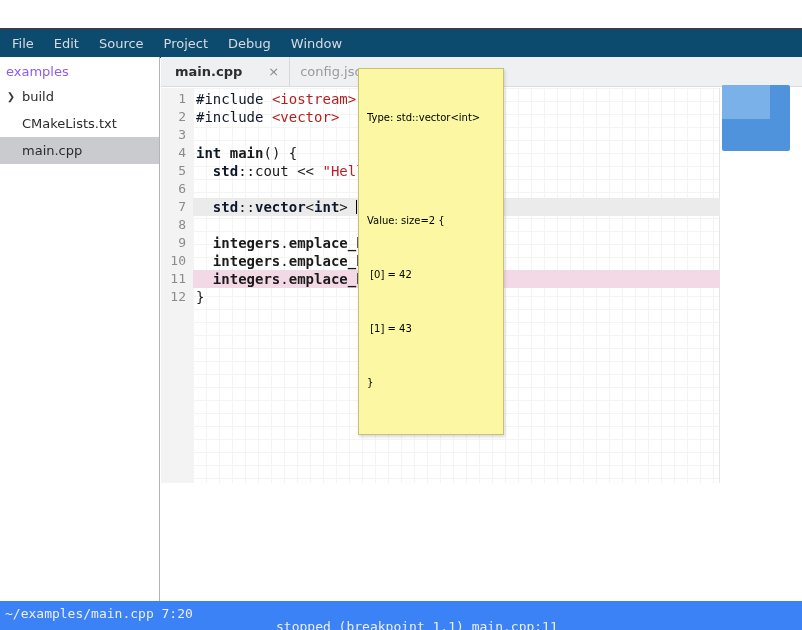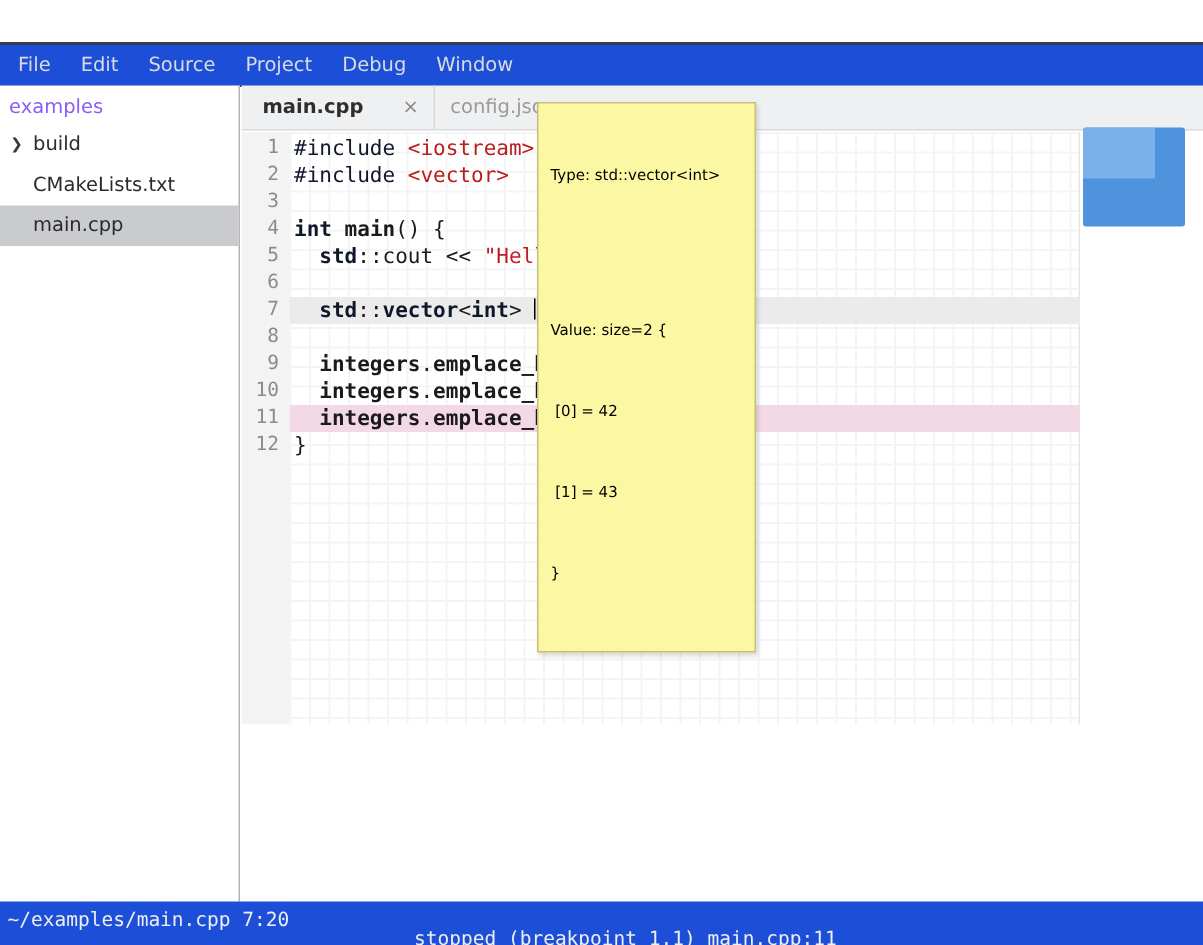--- a/index.html
+++ b/index.html
@@ -13,21 +13,21 @@
               display:flex; align-items:center;margin-top:28px; }
   .titlebar .title { flex:1; text-align:center; color:#fbfbfc; font-size:14px; }
   .controls { position:absolute; right:8px; top:0; height:30px; display:flex; align-items:center; gap:14px; }
   .ctl { width:17px; height:17px; display:flex; align-items:center; justify-content:center;
          color:#c7ccd6; font-size:11px; cursor:default; }
   .min-glyph { display:block; width:9px; height:2px; background:#c7ccd6; margin-top:7px; }
   .max-glyph { display:block; width:8px; height:8px; border:1.5px solid #c7ccd6; }
   .ctl.close { background:#ec4c45; border-radius:50%; color:#ffffff; font-size:9px; line-height:17px; }
 
   
-  .menubar { position:absolute; top:30px; left:0; right:0; height:27px; background:#1d4ed8;
+  .menubar { position:absolute; top:30px; left:0; right:0; height:27px; background:#0c4a6e;
              display:flex; align-items:center; padding-left:2px; }
   .menubar .menu-item { color:#d7dbe2; font-size:13px; padding:0 10px; height:27px; line-height:27px; cursor:default; }
 
   
   .sidebar { position:absolute; top:57px; left:0; width:160px; bottom:29px; background:#ffffff;
              border-right:1px solid #b4b4b4; }
   .tree-header { color:#8b5cf6; font-size:13px; padding:7px 0 4px 6px; }
   .tree-item { height:27px; line-height:27px; font-size:13px; color:#2b2b2b; display:flex; align-items:center; cursor:default; }
   .tree-item .chev { width:16px; text-align:center; color:#3a3a3a; font-size:10px; margin-left:3px; }
   .tree-item .lbl { padding-left:3px; }
@@ -74,21 +74,21 @@
                   background:#4f93dd; border-radius:2px; overflow:hidden; }
   .thumb-light { position:absolute; left:0; top:0; width:48px; height:34px; background:#79b1e8; }
 
   
   .terminal { position:absolute; top:483px; left:161px; right:0; bottom:29px; background:#ffffff;
               border-top:1px solid #b4b4b4; padding:3px 0 0 3px; }
   .term-line { font-family:"DejaVu Sans Mono", monospace; font-size:13px; line-height:17px;
                color:#111; white-space:pre; }
 
   
-  .statusbar { position:absolute; left:0; right:0; bottom:0; height:29px; background:#1d4ed8; }
+  .statusbar { position:absolute; left:0; right:0; bottom:0; height:29px; background:#3b82f6; }
   .statusbar .left { position:absolute; left:5px; top:5px; color:#eceef2;
                      font-family:"DejaVu Sans Mono", monospace; font-size:13px; }
   .statusbar .center { position:absolute; left:264px; top:18px; color:#eceef2;
                        font-family:"DejaVu Sans Mono", monospace; font-size:13px;margin-left:12px; }
 </style>
 </head>
 <body>
 
 <div class="app">
 

